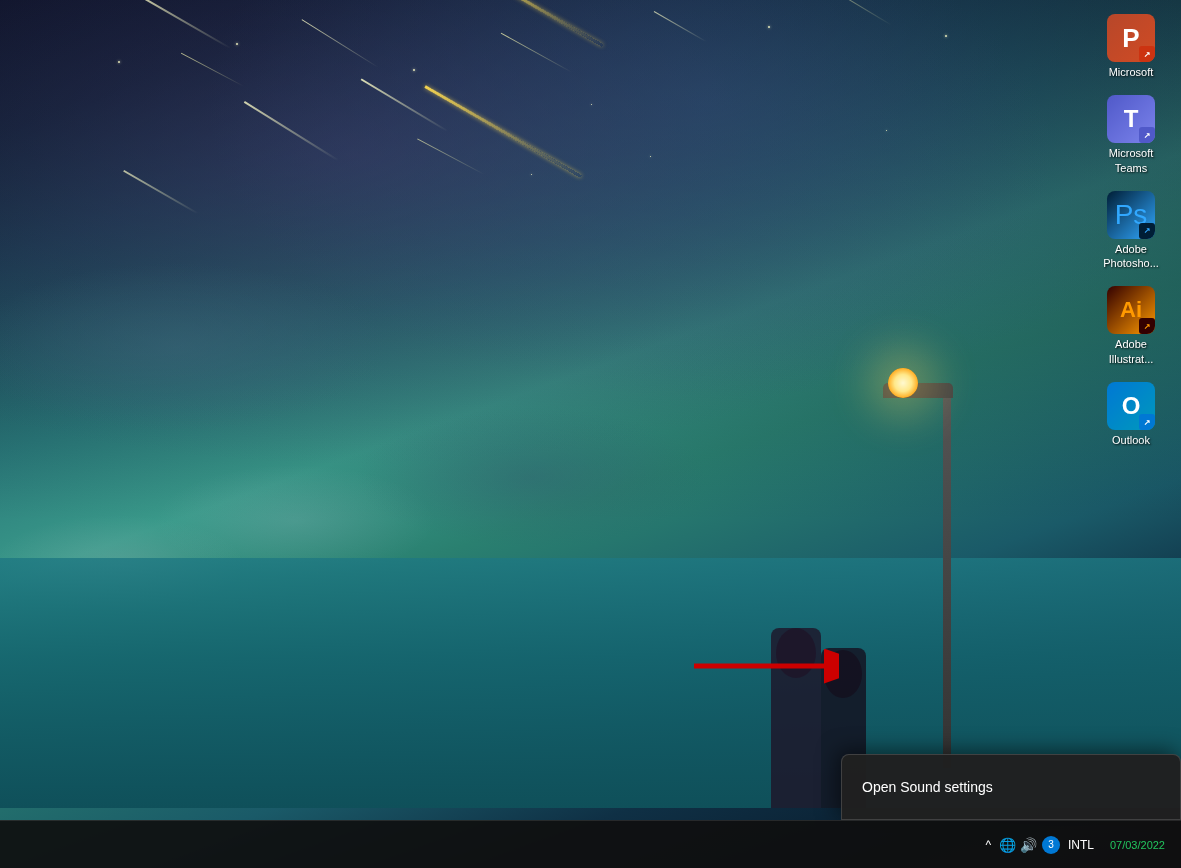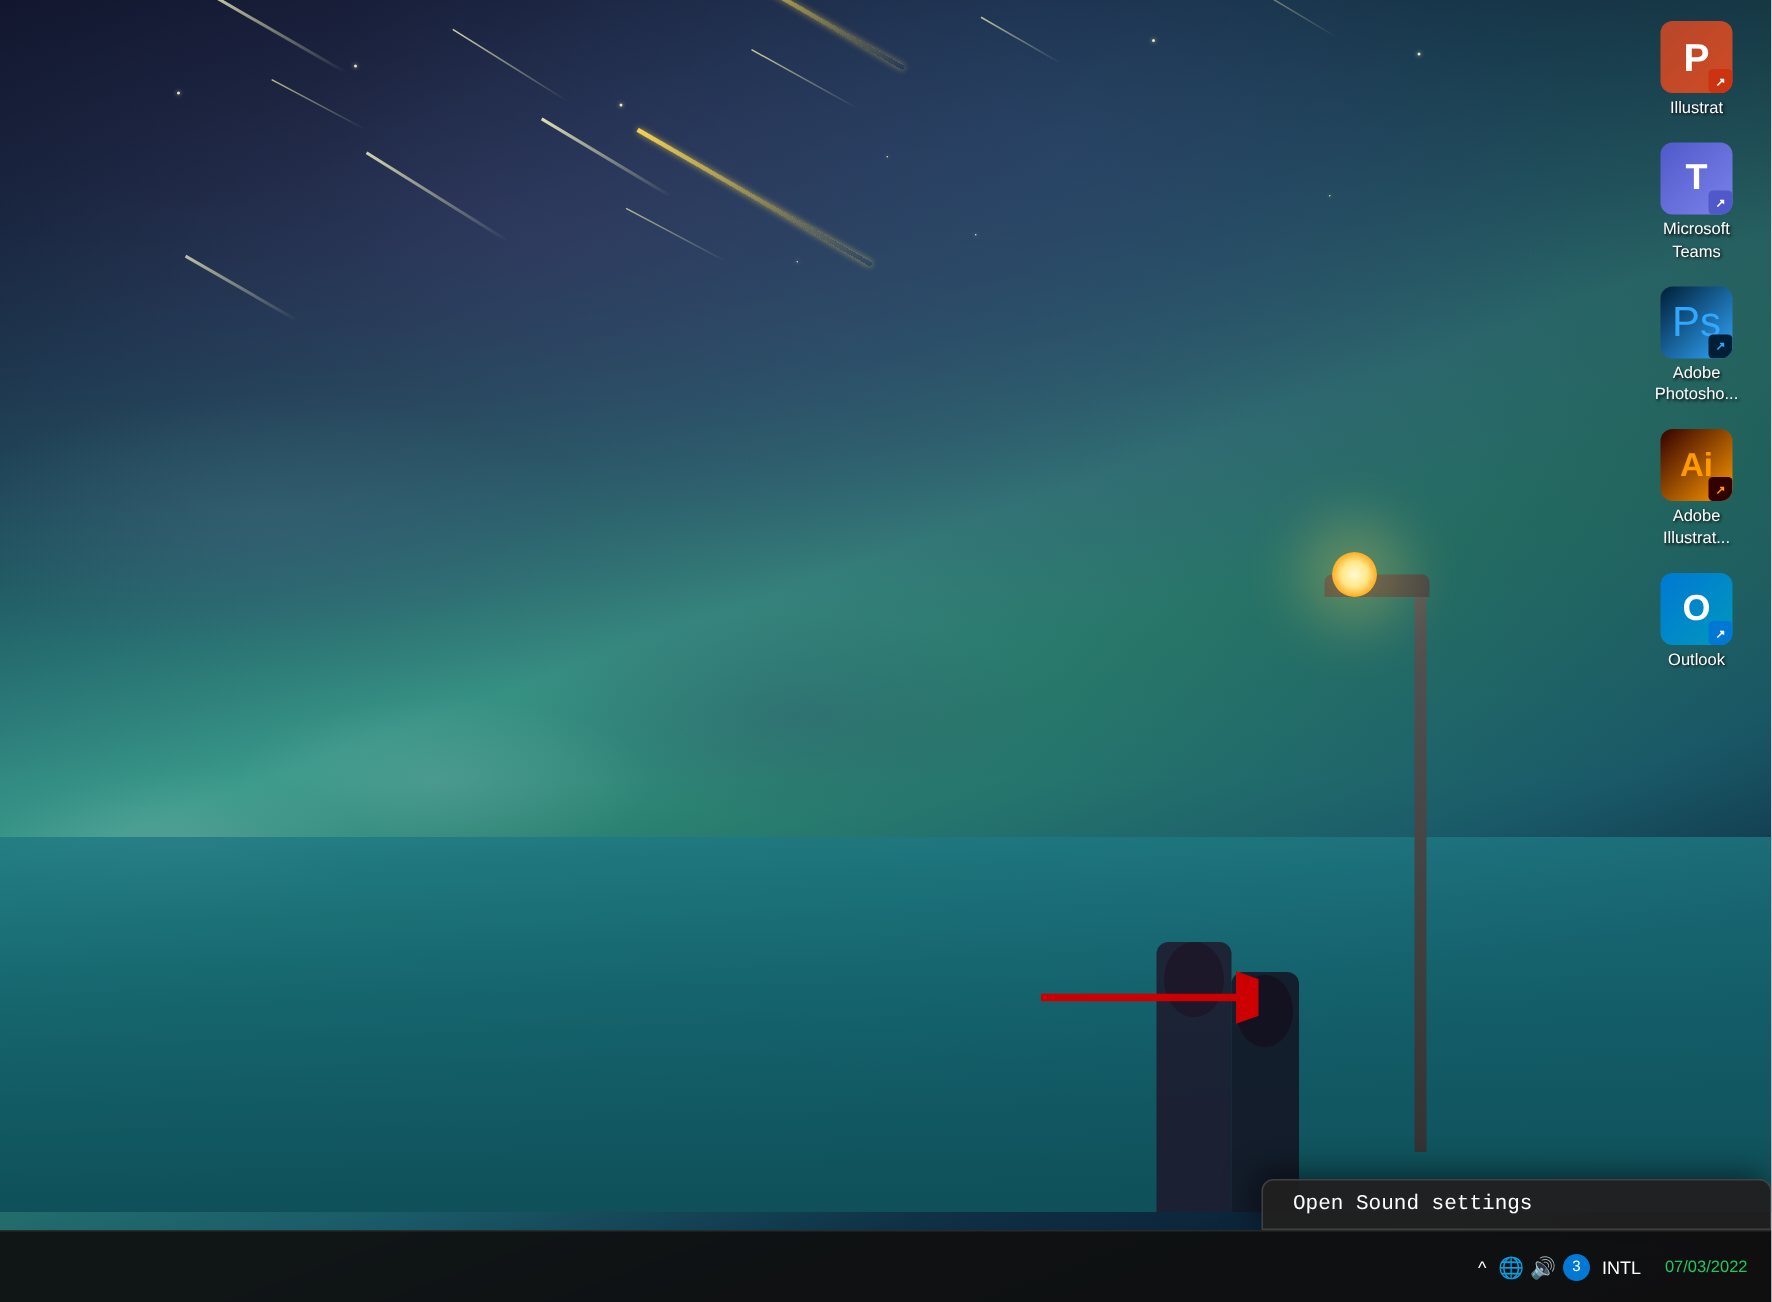--- a/index.html
+++ b/index.html
@@ -207,26 +207,25 @@
       border: 1px solid rgba(255,255,255,0.15);
       border-radius: 8px 8px 0 0;
       overflow: hidden;
       box-shadow: -4px -4px 20px rgba(0,0,0,0.5);
     }
 
     .context-menu-item {
       display: flex;
       align-items: center;
       justify-content: space-between;
-      padding: 8px 20px;
+      padding: 24px 20px;
       color: #ffffff;
       font-size: 14px;
       cursor: pointer;
       transition: background 0.15s;
-      font-family: Liberation Mono, monospace;
     }
 
     .context-menu-item.highlighted {
       background: rgba(255,255,255,0.12);
     }
 
     .context-menu-item .item-arrow {
       color: #cccccc;
       font-size: 12px;
     }
@@ -310,21 +309,21 @@
 
   <div class="desktop-icons">
 
     <div class="desktop-icon">
       <div class="icon-img" style="background:linear-gradient(135deg,#b7472a,#d04b24);">
         <span style="color:white;font-size:26px;font-weight:bold;">P</span>
         <div style="position:absolute;bottom:0;right:0;width:16px;height:16px;background:#cc3311;border-radius:3px;display:flex;align-items:center;justify-content:center;">
           <span style="color:white;font-size:8px;font-weight:bold;">↗</span>
         </div>
       </div>
-      <span class="icon-label">Illustrat</span>
+      <span class="icon-label">Microsoft</span>
     </div>
 
     <div class="desktop-icon">
       <div class="icon-img" style="background:linear-gradient(135deg,#5059c9,#7b83eb);">
         <span style="color:white;font-size:24px;font-weight:bold;">T</span>
         <div style="position:absolute;bottom:0;right:0;width:16px;height:16px;background:#5059c9;border-radius:3px;display:flex;align-items:center;justify-content:center;">
           <span style="color:white;font-size:8px;font-weight:bold;">↗</span>
         </div>
       </div>
       <span class="icon-label">Microsoft Teams</span>

